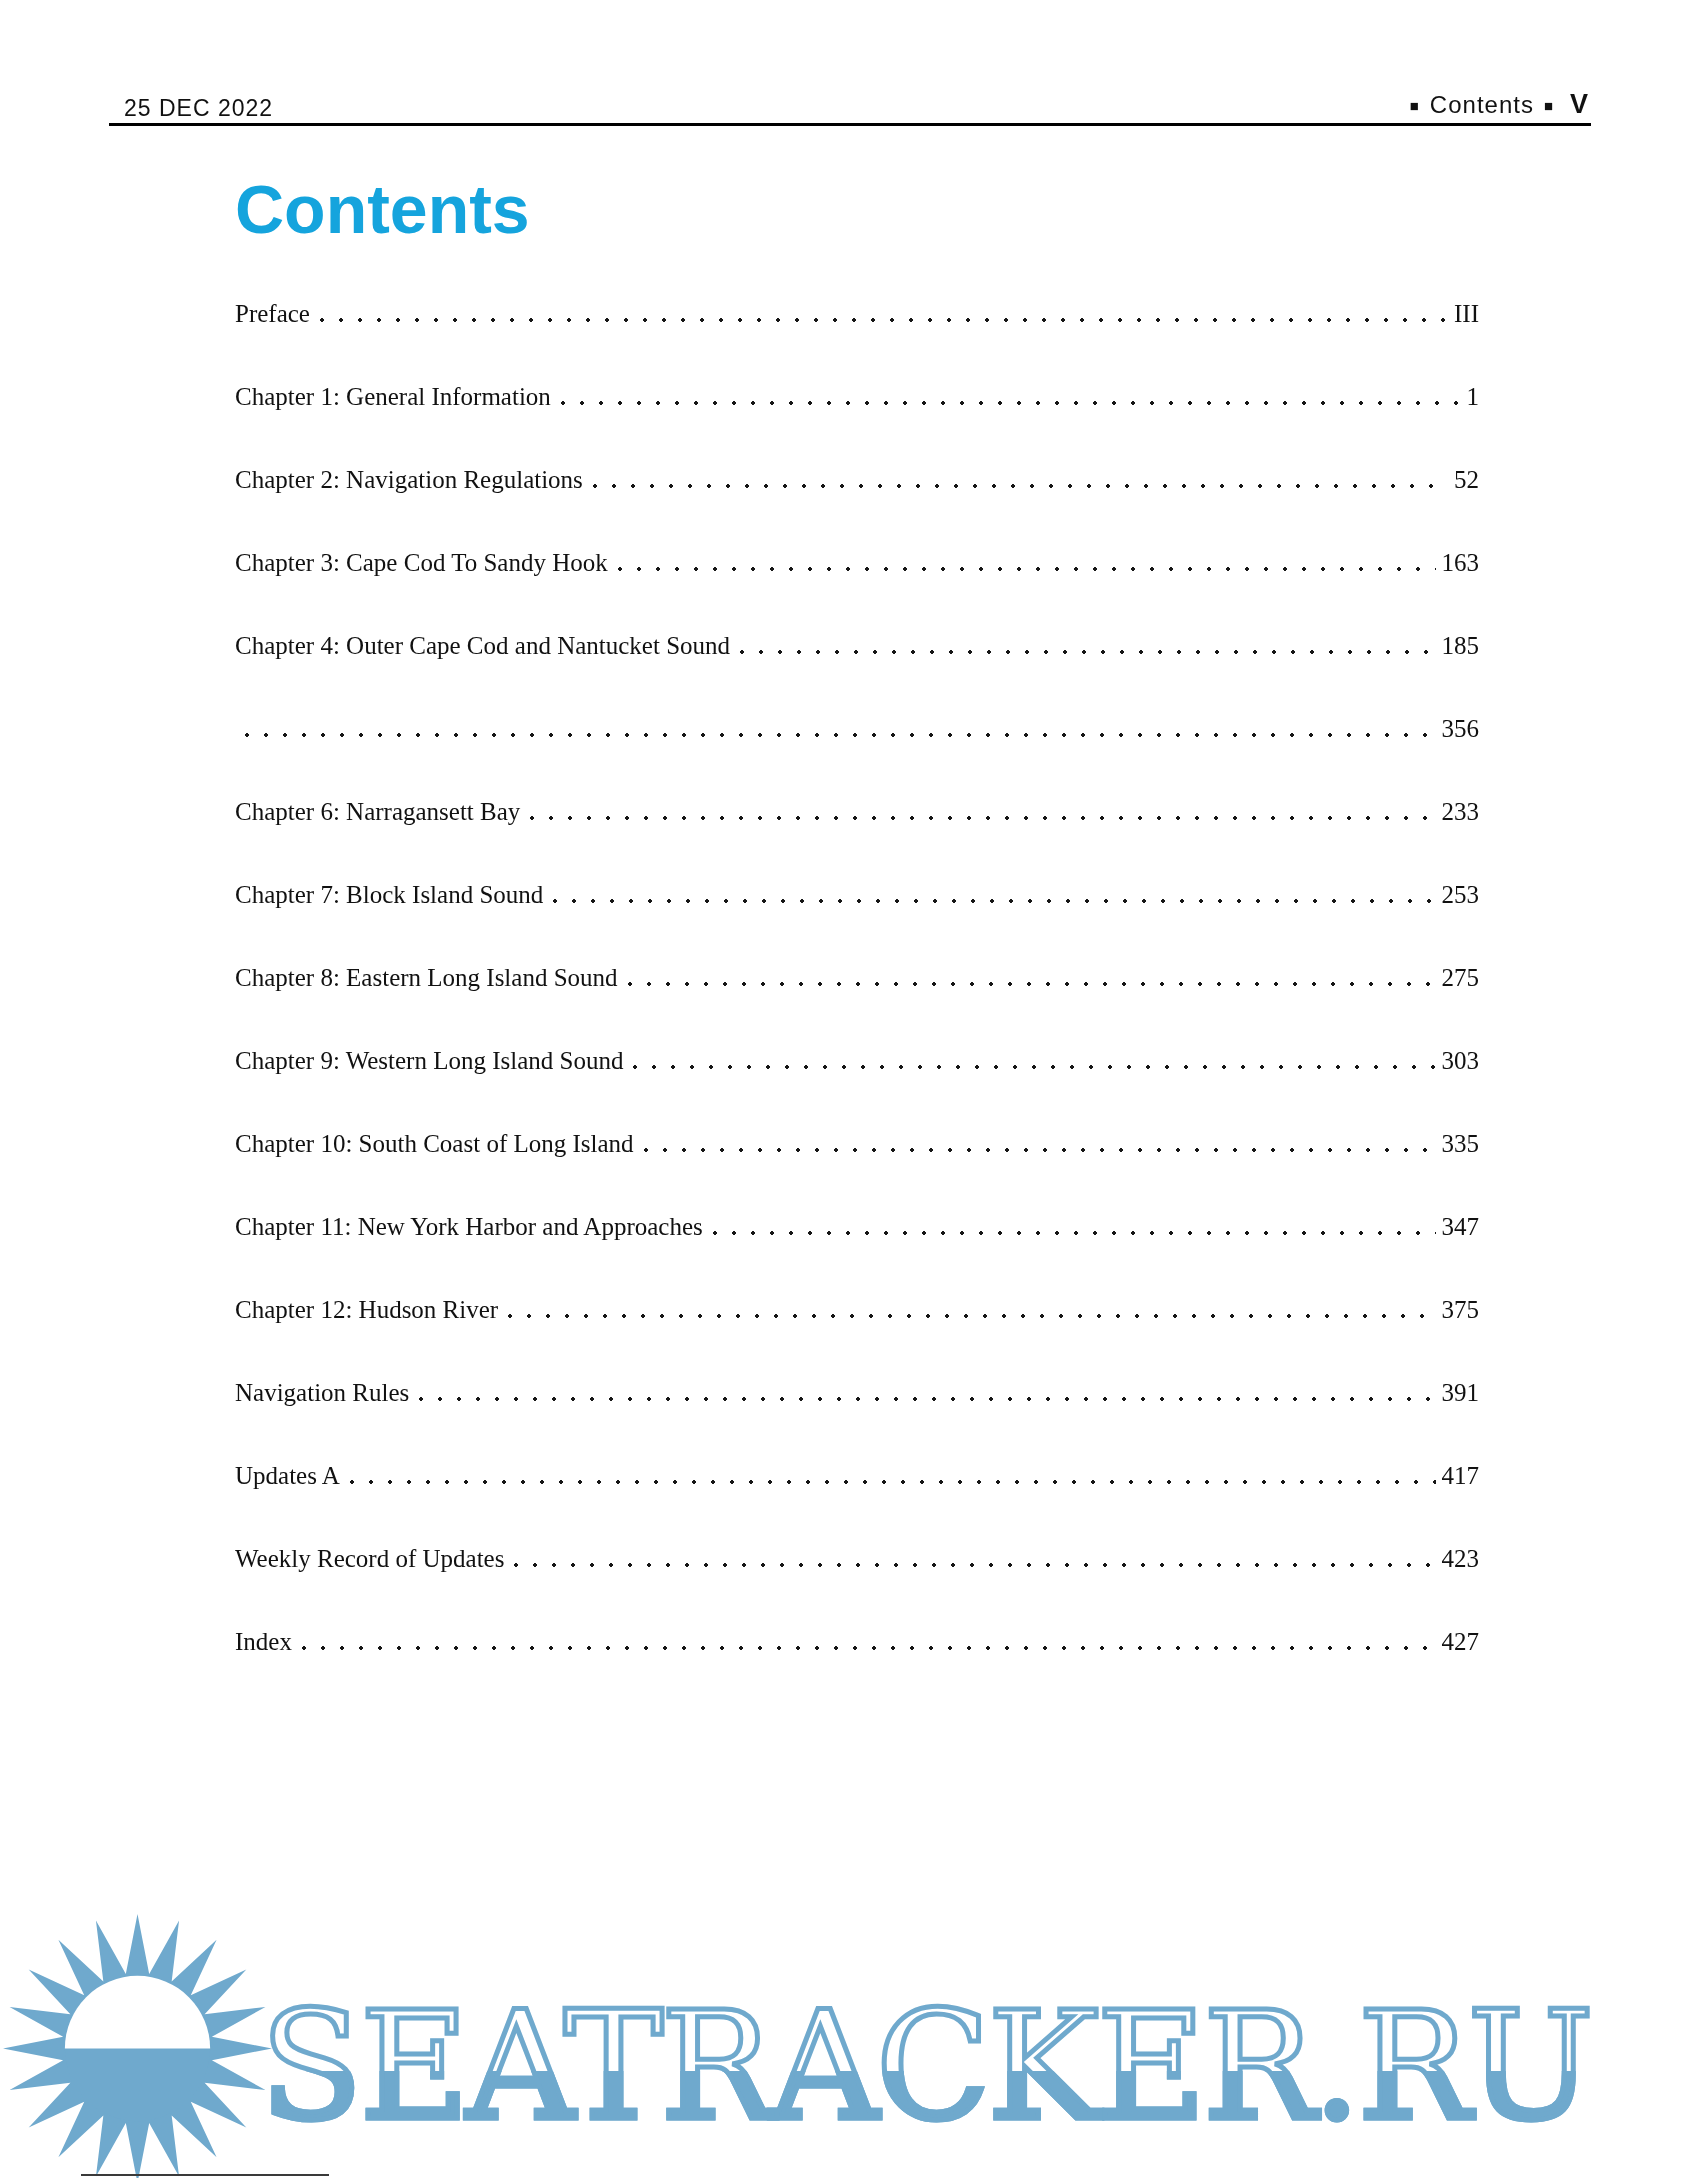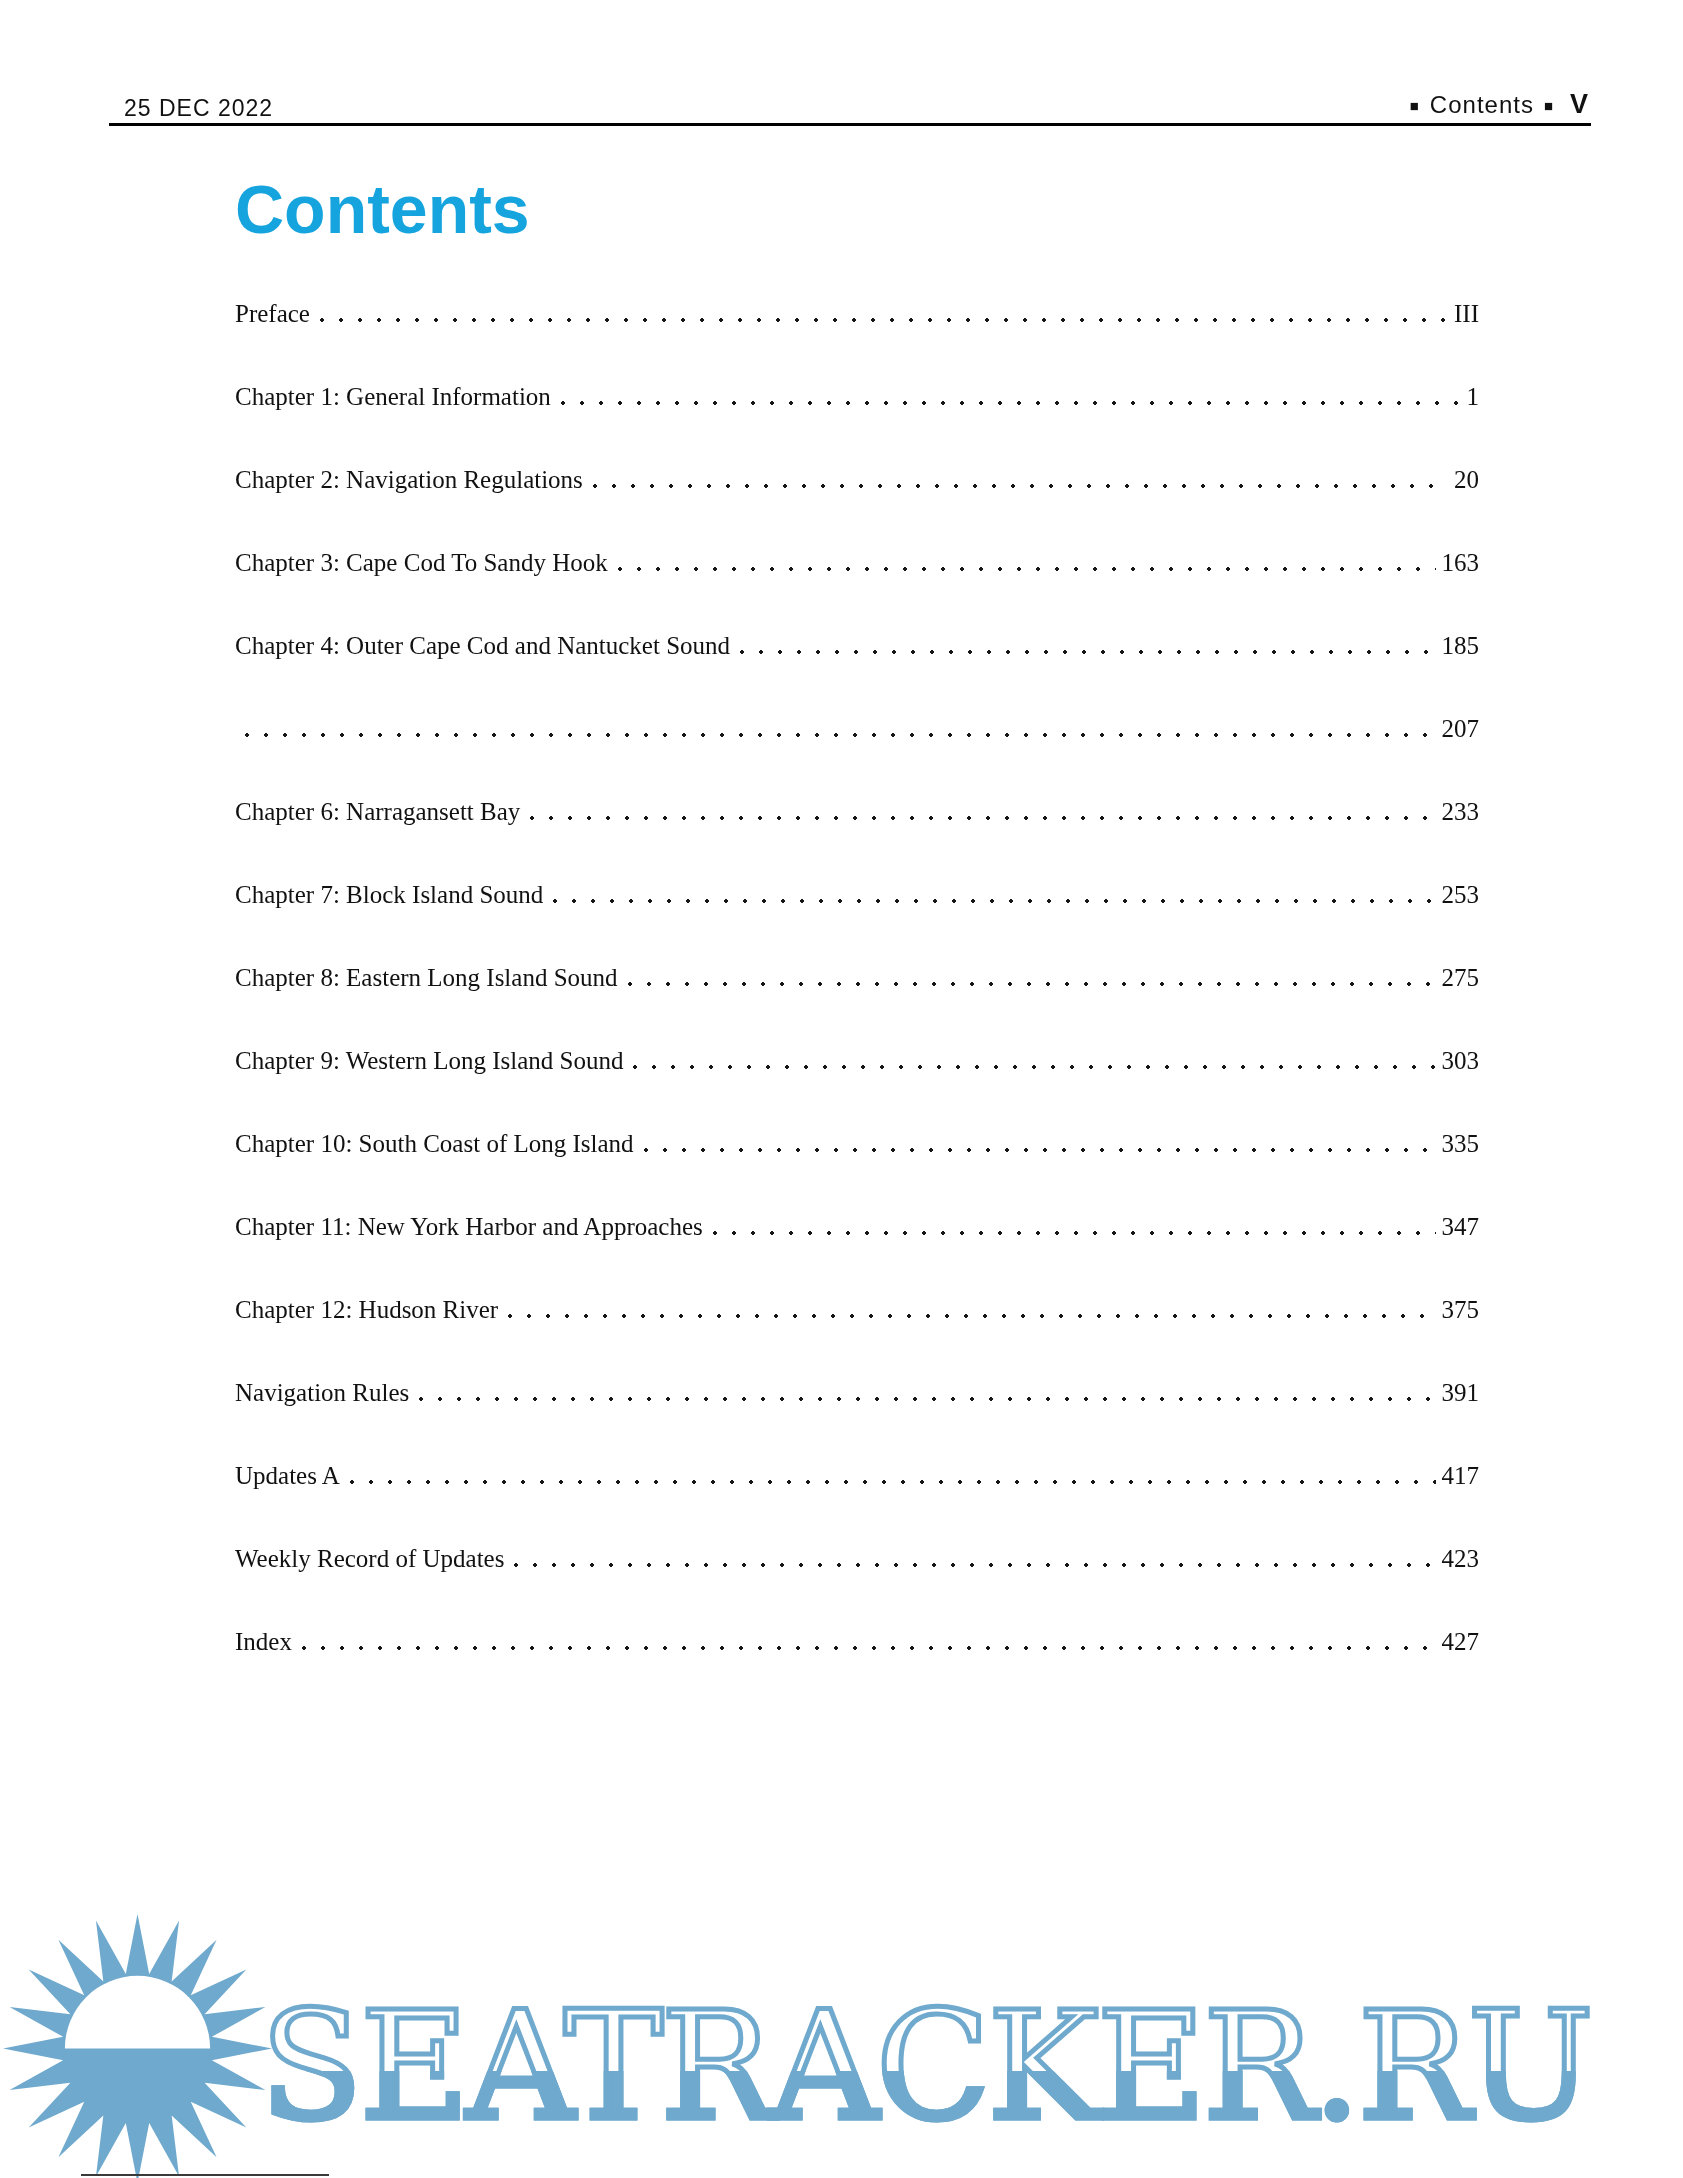--- a/index.html
+++ b/index.html
@@ -103,35 +103,35 @@
       <span class="toc-page">III</span>
     </div>
     <div class="toc-row">
       <span class="toc-label">Chapter 1: General Information</span>
       <span class="toc-leader"></span>
       <span class="toc-page">1</span>
     </div>
     <div class="toc-row">
       <span class="toc-label">Chapter 2: Navigation Regulations</span>
       <span class="toc-leader"></span>
-      <span class="toc-page">20</span>
+      <span class="toc-page">52</span>
     </div>
     <div class="toc-row">
       <span class="toc-label">Chapter 3: Cape Cod To Sandy Hook</span>
       <span class="toc-leader"></span>
       <span class="toc-page">163</span>
     </div>
     <div class="toc-row">
       <span class="toc-label">Chapter 4: Outer Cape Cod and Nantucket Sound</span>
       <span class="toc-leader"></span>
       <span class="toc-page">185</span>
     </div>
     <div class="toc-row">
       <span class="toc-leader"></span>
-      <span class="toc-page">207</span>
+      <span class="toc-page">356</span>
     </div>
     <div class="toc-row">
       <span class="toc-label">Chapter 6: Narragansett Bay</span>
       <span class="toc-leader"></span>
       <span class="toc-page">233</span>
     </div>
     <div class="toc-row">
       <span class="toc-label">Chapter 7: Block Island Sound</span>
       <span class="toc-leader"></span>
       <span class="toc-page">253</span>

